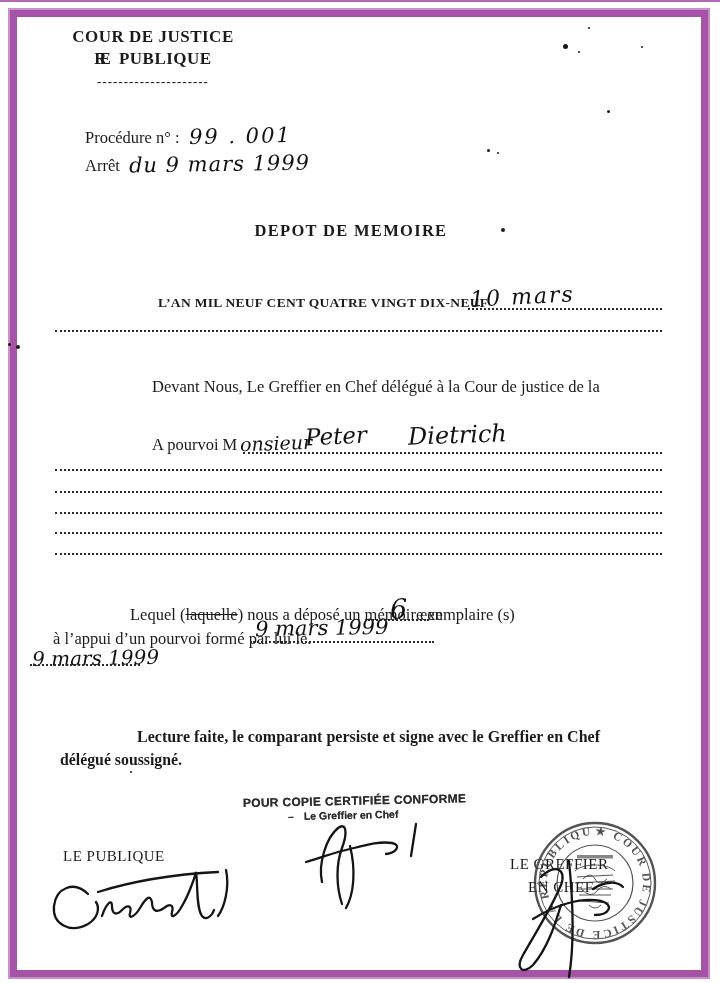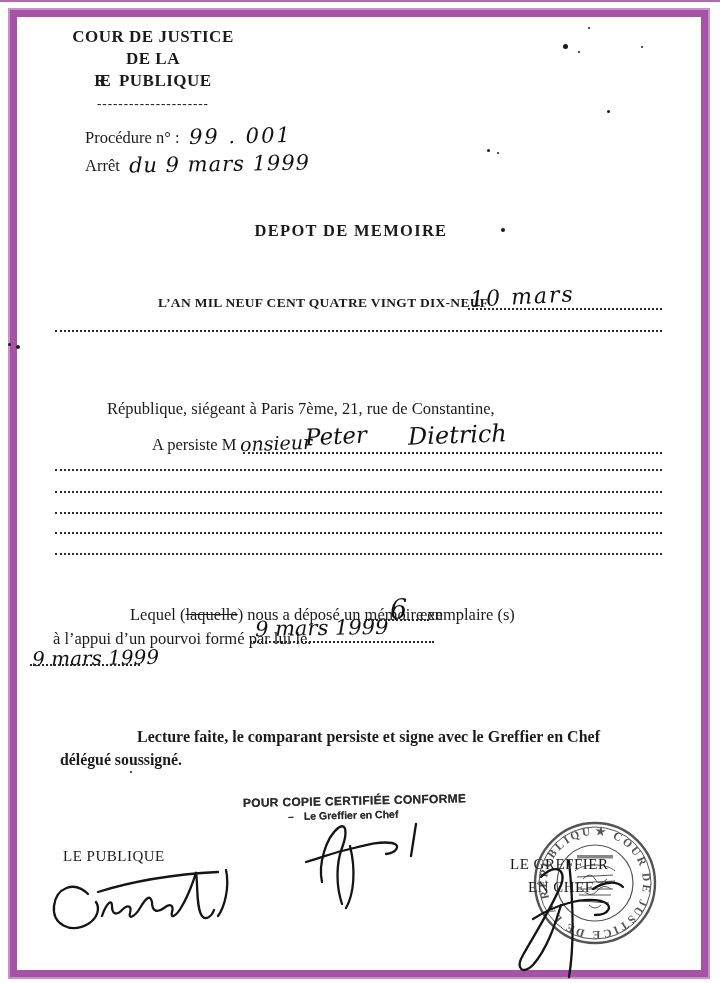--- a/index.html
+++ b/index.html
@@ -35,42 +35,41 @@
 </head>
 <body>
 
 <div id="doc">
 
   <div class="topline"></div>
   <div class="frame"></div>
 
   <div class="abs header-block">
     <div>COUR DE JUSTICE</div>
-    <div>DE LA</div>
     <div><span class="overlap">RE</span><span>PUBLIQUE</span></div>
     <div class="divider">---------------------</div>
   </div>
 
   <div class="abs flexline" style="left:85px;top:124px;">
     <span class="label16">Procédure n° :</span>
     <span class="hw" style="font-size:21px;transform:rotate(-1deg);letter-spacing:2px;">99 . 001</span>
   </div>
   <div class="abs flexline" style="left:85px;top:152px;">
     <span class="label16">Arrêt</span>
     <span class="hw" style="font-size:21px;transform:rotate(-1deg);letter-spacing:1px;">du 9 mars 1999</span>
   </div>
 
   <div class="abs title">DEPOT DE MEMOIRE</div>
 
   <div class="abs caps-line" style="left:158px;top:295px;">L’AN MIL NEUF CENT QUATRE VINGT DIX-NEUF</div>
   <div class="abs hw" style="left:470px;top:284px;font-size:22px;letter-spacing:2px;transform:rotate(-3deg);">10 mars</div>
 
-  <div class="abs body-line" style="left:107px;top:399px;">République, siégeant à Paris 7ème, 21, rue de Constantine,</div>
+  <div class="abs body-line" style="left:152px;top:377px;">Devant Nous, Le Greffier en Chef délégué à la Cour de justice de la</div>
 
-  <div class="abs body-line" style="left:152px;top:435px;">A persiste M</div>
+  <div class="abs body-line" style="left:152px;top:435px;">A pourvoi M</div>
   <div class="abs hw" style="left:240px;top:432px;font-size:19px;transform:rotate(-2deg);">onsieur</div>
   <div class="abs hw" style="left:305px;top:423px;font-size:23px;transform:rotate(-3deg);">Peter</div>
   <div class="abs hw" style="left:408px;top:421px;font-size:24px;transform:rotate(-2deg);">Dietrich</div>
 
   <div class="abs body-line" style="left:130px;top:605px;"><span>Lequel (</span><span class="strike">laquelle</span><span>) nous a déposé un mémoire en</span></div>
   <div class="abs hw" style="left:390px;top:594px;font-size:27px;">6</div>
   <div class="abs body-line" style="left:420px;top:605px;">exemplaire (s)</div>
 
   <div class="abs body-line" style="left:53px;top:629px;">à l’appui d’un pourvoi formé par lui le.</div>
   <div class="abs hw" style="left:255px;top:616px;font-size:21px;transform:rotate(-1deg);">9 mars 1999</div>

